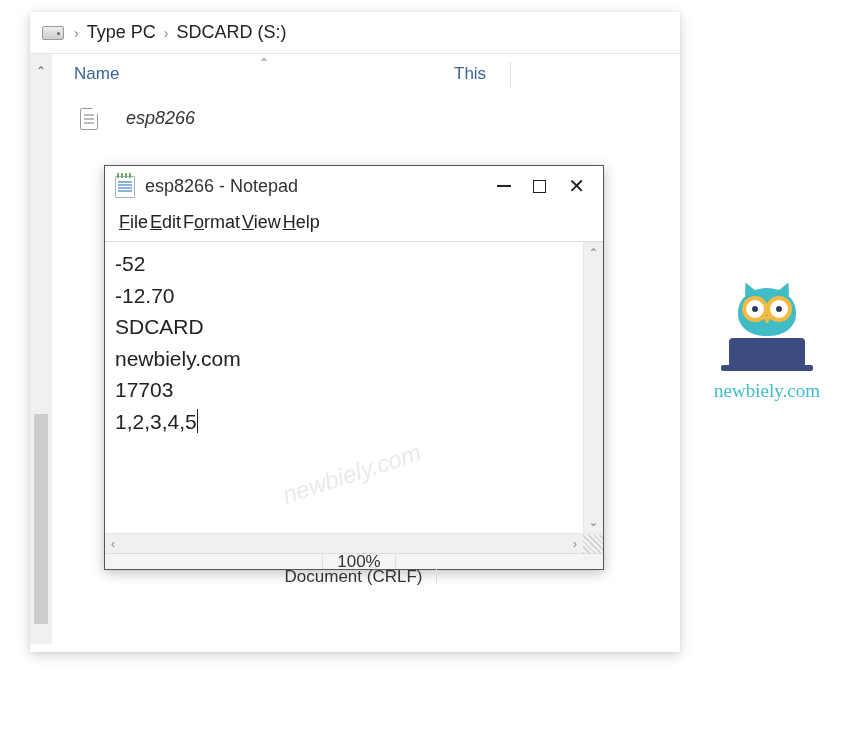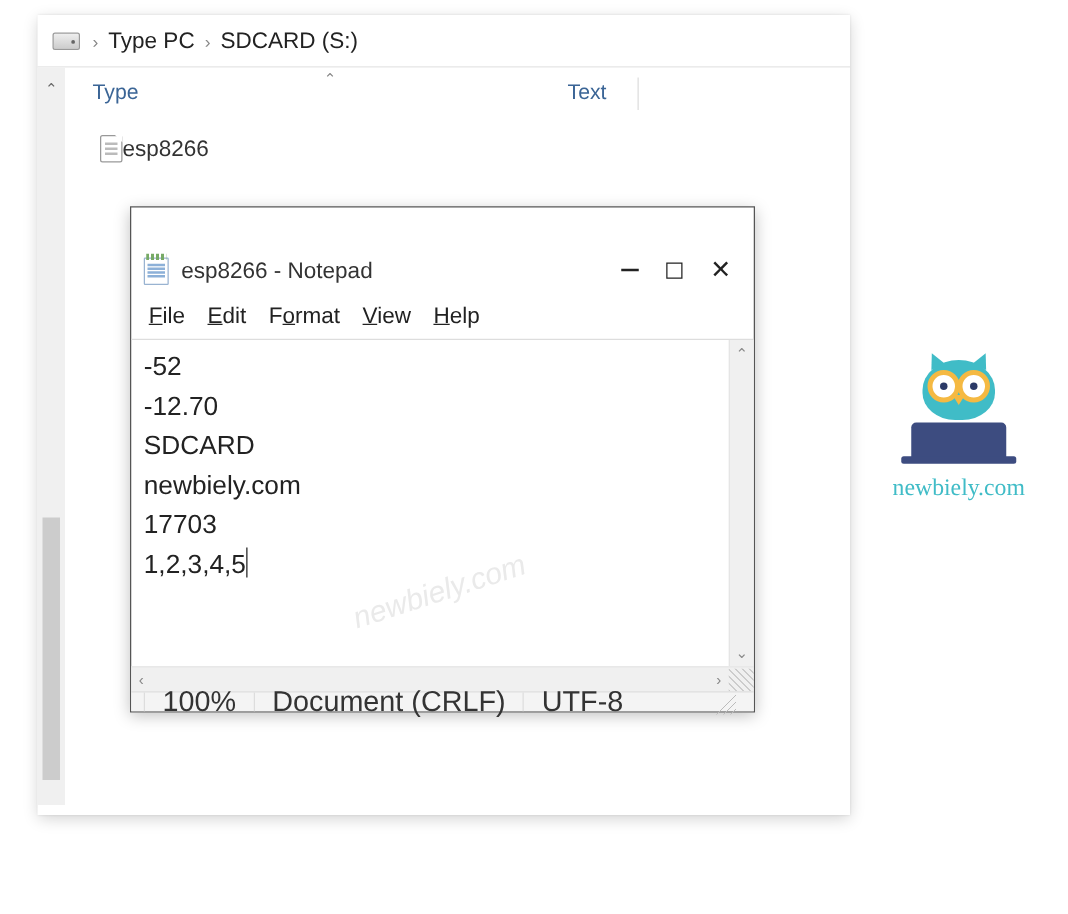--- a/index.html
+++ b/index.html
@@ -74,21 +74,21 @@
     .file-header .col-type { flex: 1; }
     .col-divider {
       position: absolute; left: 458px; top: 8px; height: 26px;
       border-left: 1px solid #ddd;
     }
     
     .file-row {
       display: flex; align-items: center;
       padding: 14px 0 14px 28px; font-size: 18px; color: #333;
     }
-    .file-row .fname { flex: 0 0 380px; display: flex; align-items: flex-end; gap: 0; }
+    .file-row .fname { flex: 0 0 380px; display: flex; align-items: flex-start; gap: 28px; font-style: italic; }
     .file-row .ftype { flex: 1; color: #333; }
     
     .txt-icon {
       width: 18px; height: 22px;
       border: 1px solid #999;
       background: #fff;
       border-radius: 2px;
       position: relative;
     }
     .txt-icon::before {
@@ -109,21 +109,21 @@
       position: absolute;
       left: 104px; top: 165px;
       width: 500px; height: 405px;
       background: #fff;
       border: 1px solid #555;
       box-shadow: 0 3px 12px rgba(0,0,0,0.25);
       display: flex; flex-direction: column;
     }
     .np-title {
       display: flex; align-items: center;
-      padding: 8px 10px; font-size: 18px; color: #333; margin-top: 30px;
+      padding: 8px 10px; font-size: 18px; color: #333;
     }
     .np-title .np-icon {
       width: 20px; height: 24px; margin-right: 10px;
       position: relative;
     }
     .np-icon .page {
       position: absolute; left: 0; top: 2px; right: 0; bottom: 0;
       background: #fff; border: 1px solid #99b3d1; border-radius: 1px;
     }
     .np-icon .page::after {
@@ -135,21 +135,21 @@
       position: absolute; left: 2px; right: 2px; top: -1px; height: 5px;
       background: repeating-linear-gradient(90deg, #7a6 0 2px, transparent 2px 4px);
     }
     .np-title-text { flex: 1; }
     .np-controls { display: flex; gap: 22px; align-items: center; padding-right: 8px; }
     .np-min { width: 14px; height: 2px; background: #222; }
     .np-max { width: 13px; height: 13px; border: 1.5px solid #222; }
     .np-close { font-size: 20px; line-height: 14px; color: #222; }
     
     .np-menu {
-      display: flex; gap: 18px; padding: 6px 12px 8px 14px;
+      display: flex; gap: 2px; padding: 6px 12px 8px 14px;
       font-size: 18px; color: #222;
     }
     .np-menu span u { text-decoration: underline; }
     
     .np-body {
       flex: 1; border-top: 1px solid #ddd;
       display: flex;
     }
     .np-text {
       flex: 1; padding: 6px 10px;
@@ -177,22 +177,23 @@
     }
     .np-hscroll .sarrow { color: #888; font-size: 12px; padding: 0 6px; }
     .np-hscroll .strack { flex: 1; }
     .np-hscroll .grip {
       width: 20px; height: 18px;
       background: repeating-linear-gradient(45deg, #ccc 0 1px, transparent 1px 4px);
     }
     
     .np-status {
       display: flex; height: 16px; border-top: 1px solid #ddd;
-      background: #f4f4f4; font-size: 23px; color: #333;
+      background: #f4f4f4; font-size: 17px; color: #333;
       align-items: center;
+      flex-direction: column;
     }
     .np-status .cell { padding: 0 14px; border-right: 1px solid #ddd; height: 100%; display: flex; align-items: center; }
     .np-status .cell:first-child { border-left: 1px solid #ddd; margin-left: 10px; }
     .np-status .cell.grow { flex: 1; border-right: none; }
     .np-status .grip2 {
       width: 20px; height: 20px; margin-left: auto;
       background: repeating-linear-gradient(-45deg, transparent 0 3px, #bbb 3px 4px);
       clip-path: polygon(100% 0, 100% 100%, 0 100%);
     }
     
@@ -268,26 +269,26 @@
   <div class="content-row">
     <div class="scrollbar-col">
       <span class="up-arrow">⌃</span>
       <div class="scroll-track">
         <div class="scroll-thumb"></div>
       </div>
     </div>
     <div class="file-list">
       <div class="file-header">
         <div class="col-name">
-          <span>Type</span>
+          <span>Name</span>
           <span class="sort-arrow">⌃</span>
         </div>
         <div class="col-divider"></div>
         <div class="col-type">
-          <span>Text</span>
+          <span>This</span>
         </div>
       </div>
       <div class="file-row">
         <div class="fname">
           <span class="txt-icon"></span>
           <span>esp8266</span>
         </div>
       </div>
 
       <div class="watermark wm1">newbiely.com</div>
@@ -330,24 +331,20 @@
   </div>
   <div class="np-hscroll">
     <span class="sarrow">‹</span>
     <div class="strack"></div>
     <span class="sarrow">›</span>
     <span class="grip"></span>
   </div>
   <div class="np-status">
     <div class="cell">100%</div>
     <div class="cell">Document (CRLF)</div>
-    <div class="cell grow">
-      <span>UTF-8</span>
-      <span class="grip2"></span>
-    </div>
   </div>
 </div>
 
 <div class="watermark wm2">newbiely.com</div>
 
 <div class="logo">
   <div class="owl">
     <span class="owl-ear l"></span>
       <span class="owl-ear r"></span>
     <div class="owl-body"></div>

